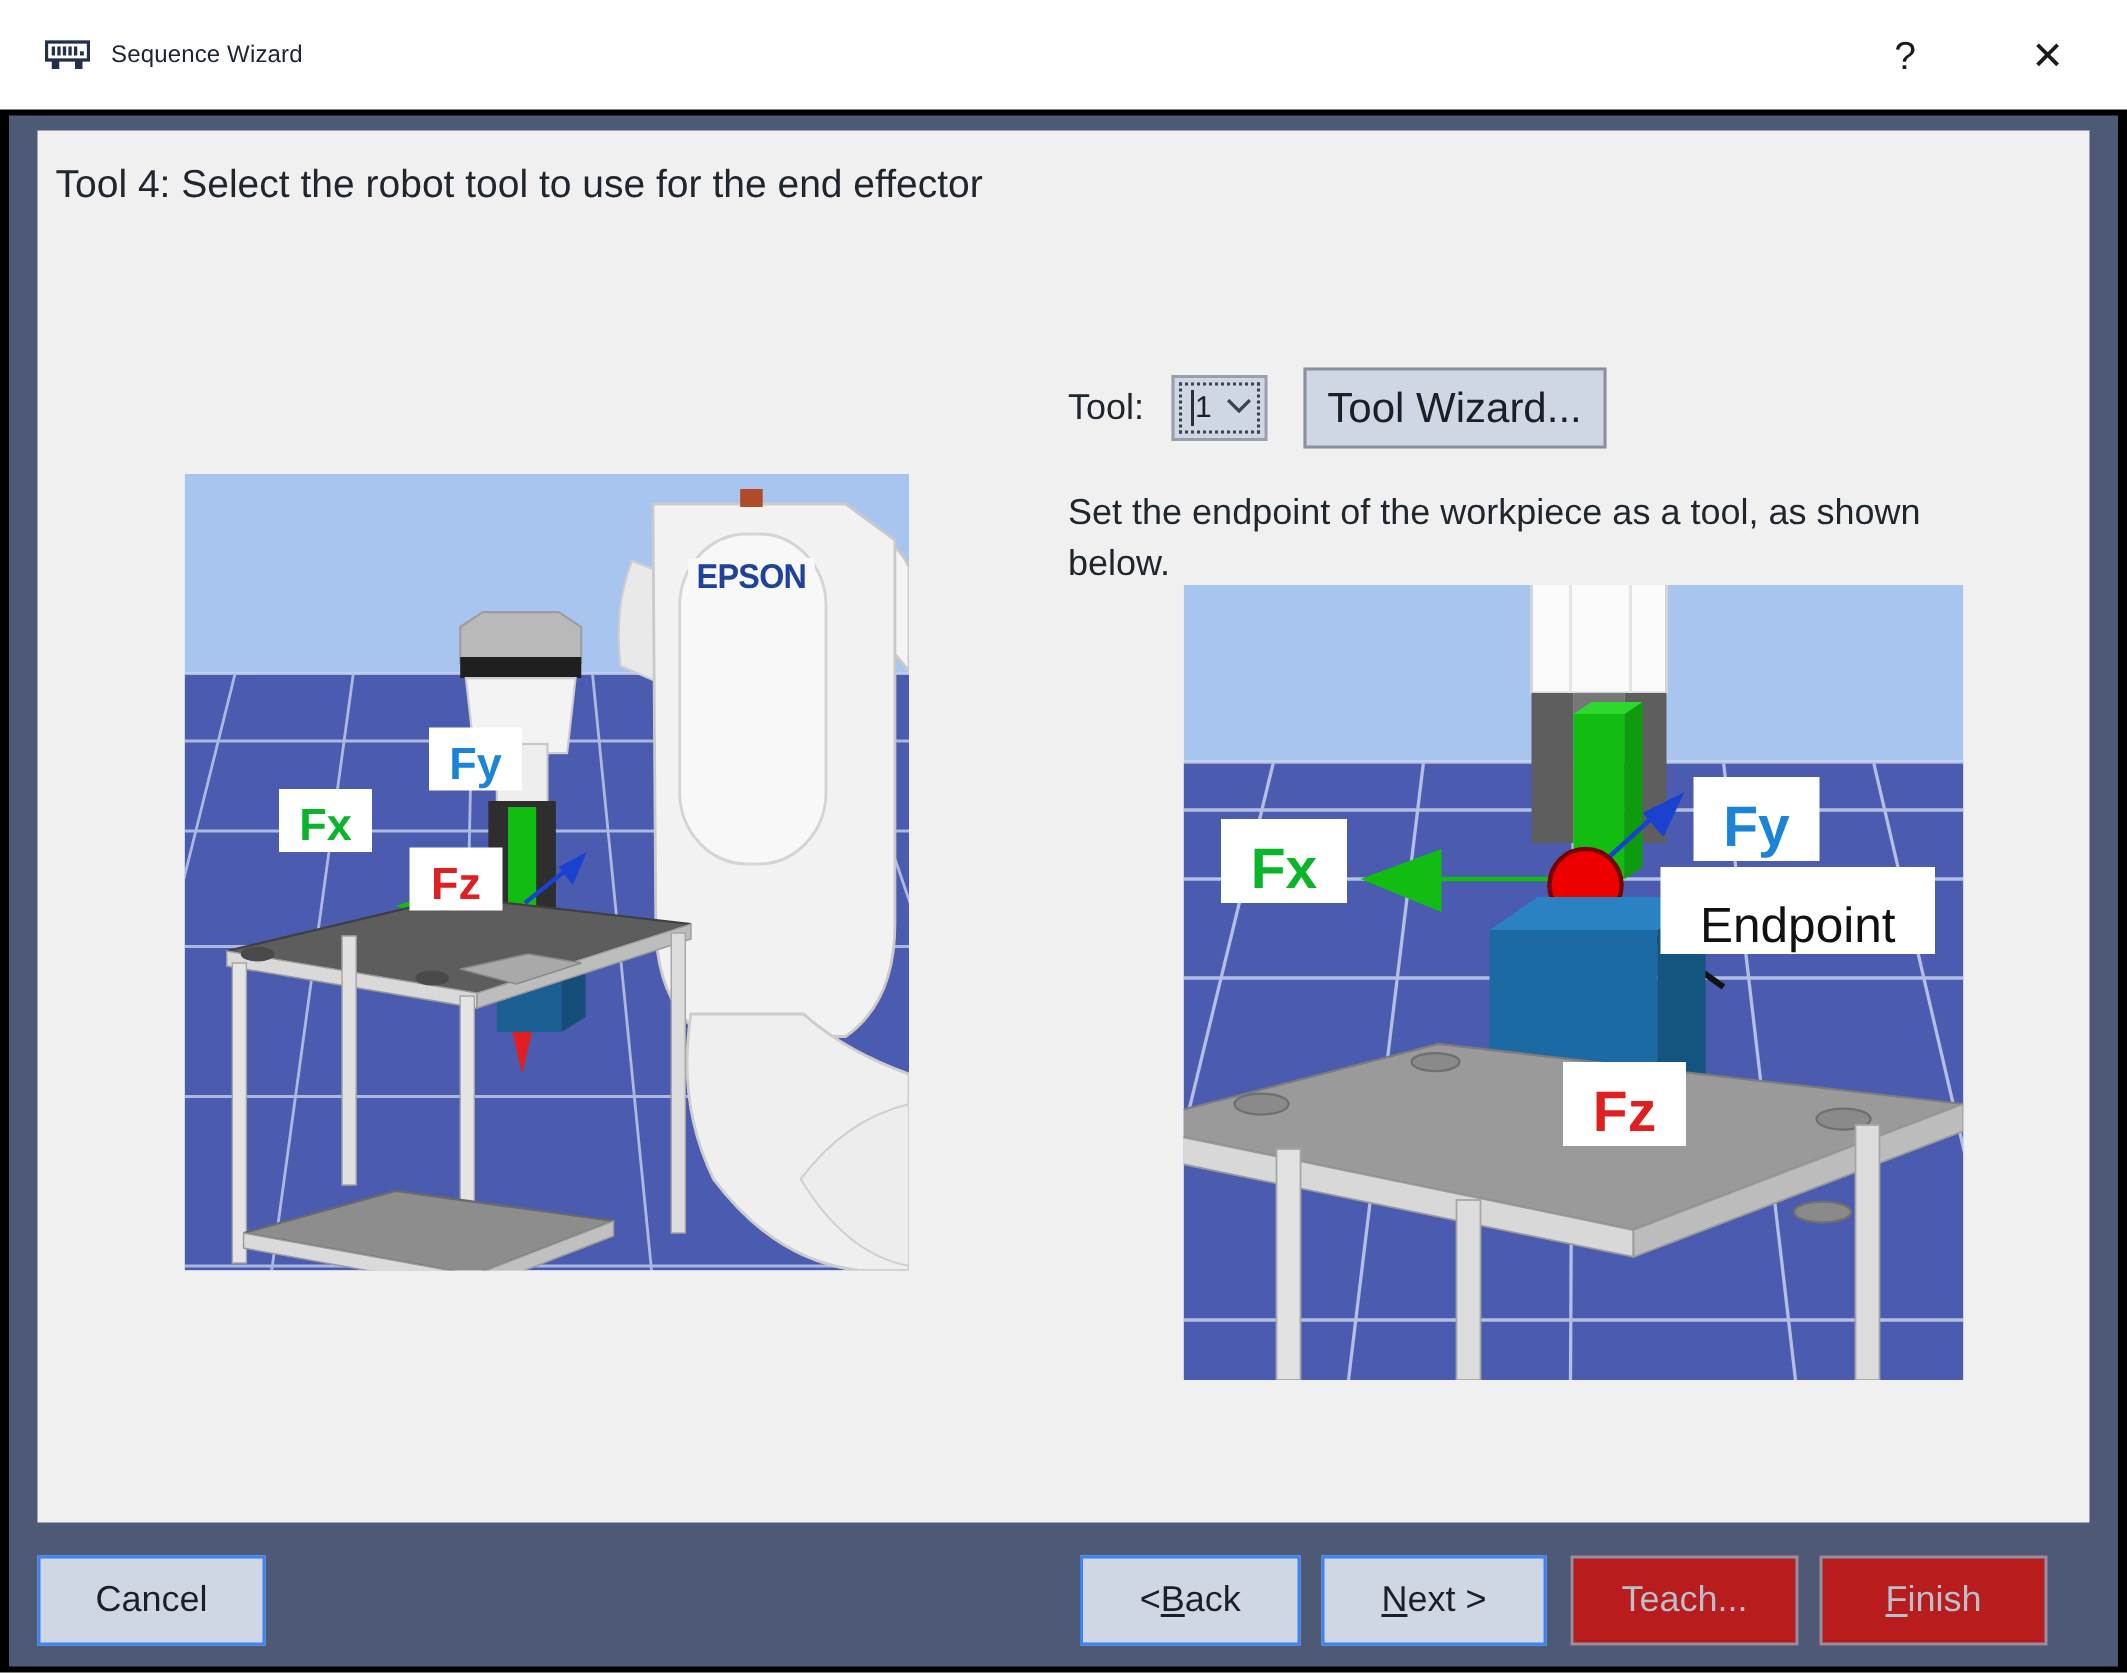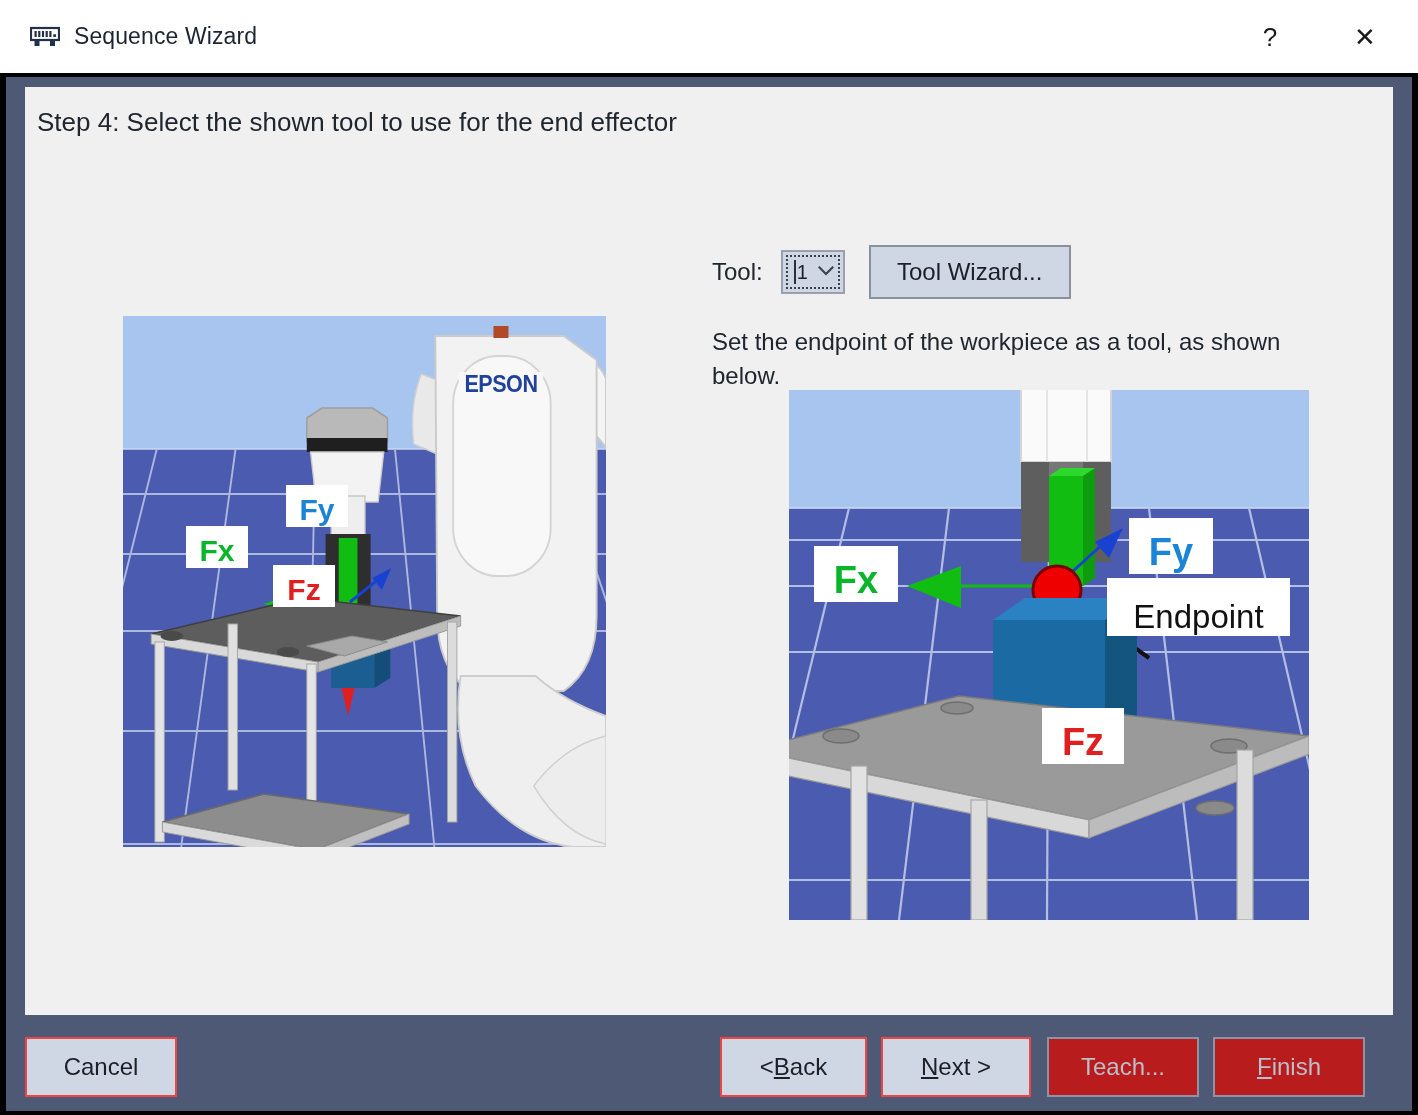--- a/index.html
+++ b/index.html
@@ -39,21 +39,21 @@
     height: 73px;
     display: flex;
     align-items: center;
     gap: 14px;
   }
   #app-icon {
     width: 30px; height: 22px;
     display: block;
   }
   #title-text {
-    font-size: 23px;
+    font-size: 16px;
     color: #1c2433;
     letter-spacing: 0.1px;
     white-space: nowrap;
   }
   .caption-btn {
     position: absolute;
     top: 0;
     height: 73px;
     width: 90px;
     display: flex;
@@ -157,21 +157,21 @@
     width: 16px;
     height: 10px;
   }
   #tool-wizard-btn {
     margin-left: 24px;
     width: 202px;
     height: 54px;
     background: #cfd6e4;
     border: 2px solid #8b919c;
     box-sizing: border-box;
-    font-size: 24px;
+    font-size: 28px;
     color: #1b1f27;
     font-family: "Liberation Sans", sans-serif;
     display: flex;
     align-items: center;
     justify-content: center;
     cursor: default;
   }
 
   #tool-desc {
     position: absolute;
@@ -211,21 +211,21 @@
     justify-content: center;
     font-weight: bold;
     font-family: "Liberation Sans", sans-serif;
     white-space: nowrap;
   }
 
   
   .btn {
     position: absolute;
     background: #cfd6e4;
-    border: 2px solid #ef4444;
+    border: 2px solid #3b82f6;
     box-sizing: border-box;
     font-size: 24px;
     color: #1b1f27;
     font-family: "Liberation Sans", sans-serif;
     display: flex;
     align-items: center;
     justify-content: center;
     cursor: default;
   }
   .btn.disabled {
@@ -268,21 +268,21 @@
     <div id="close-btn" class="caption-btn">
       <span class="caption-glyph">✕</span>
     </div>
   </div>
 
   <div id="frame-outer">
     <div id="frame-inner">
 
       <div id="content-panel">
 
-        <div id="step-title">Step 4: Select the shown tool to use for the end effector</div>
+        <div id="step-title">Tool 4: Select the robot tool to use for the end effector</div>
 
         <div id="tool-row">
           <span id="tool-label">Tool:</span>
 
           <div id="tool-select">
             <span id="tool-value">1</span>
             <svg id="tool-chevron" viewBox="0 0 16 10">
               <path d="M1.5 1.5 L8 8 L14.5 1.5" fill="none" stroke="#3b4250" stroke-width="2.2" stroke-linecap="square"></path>
             </svg>
             <div id="tool-select-focus"></div>

